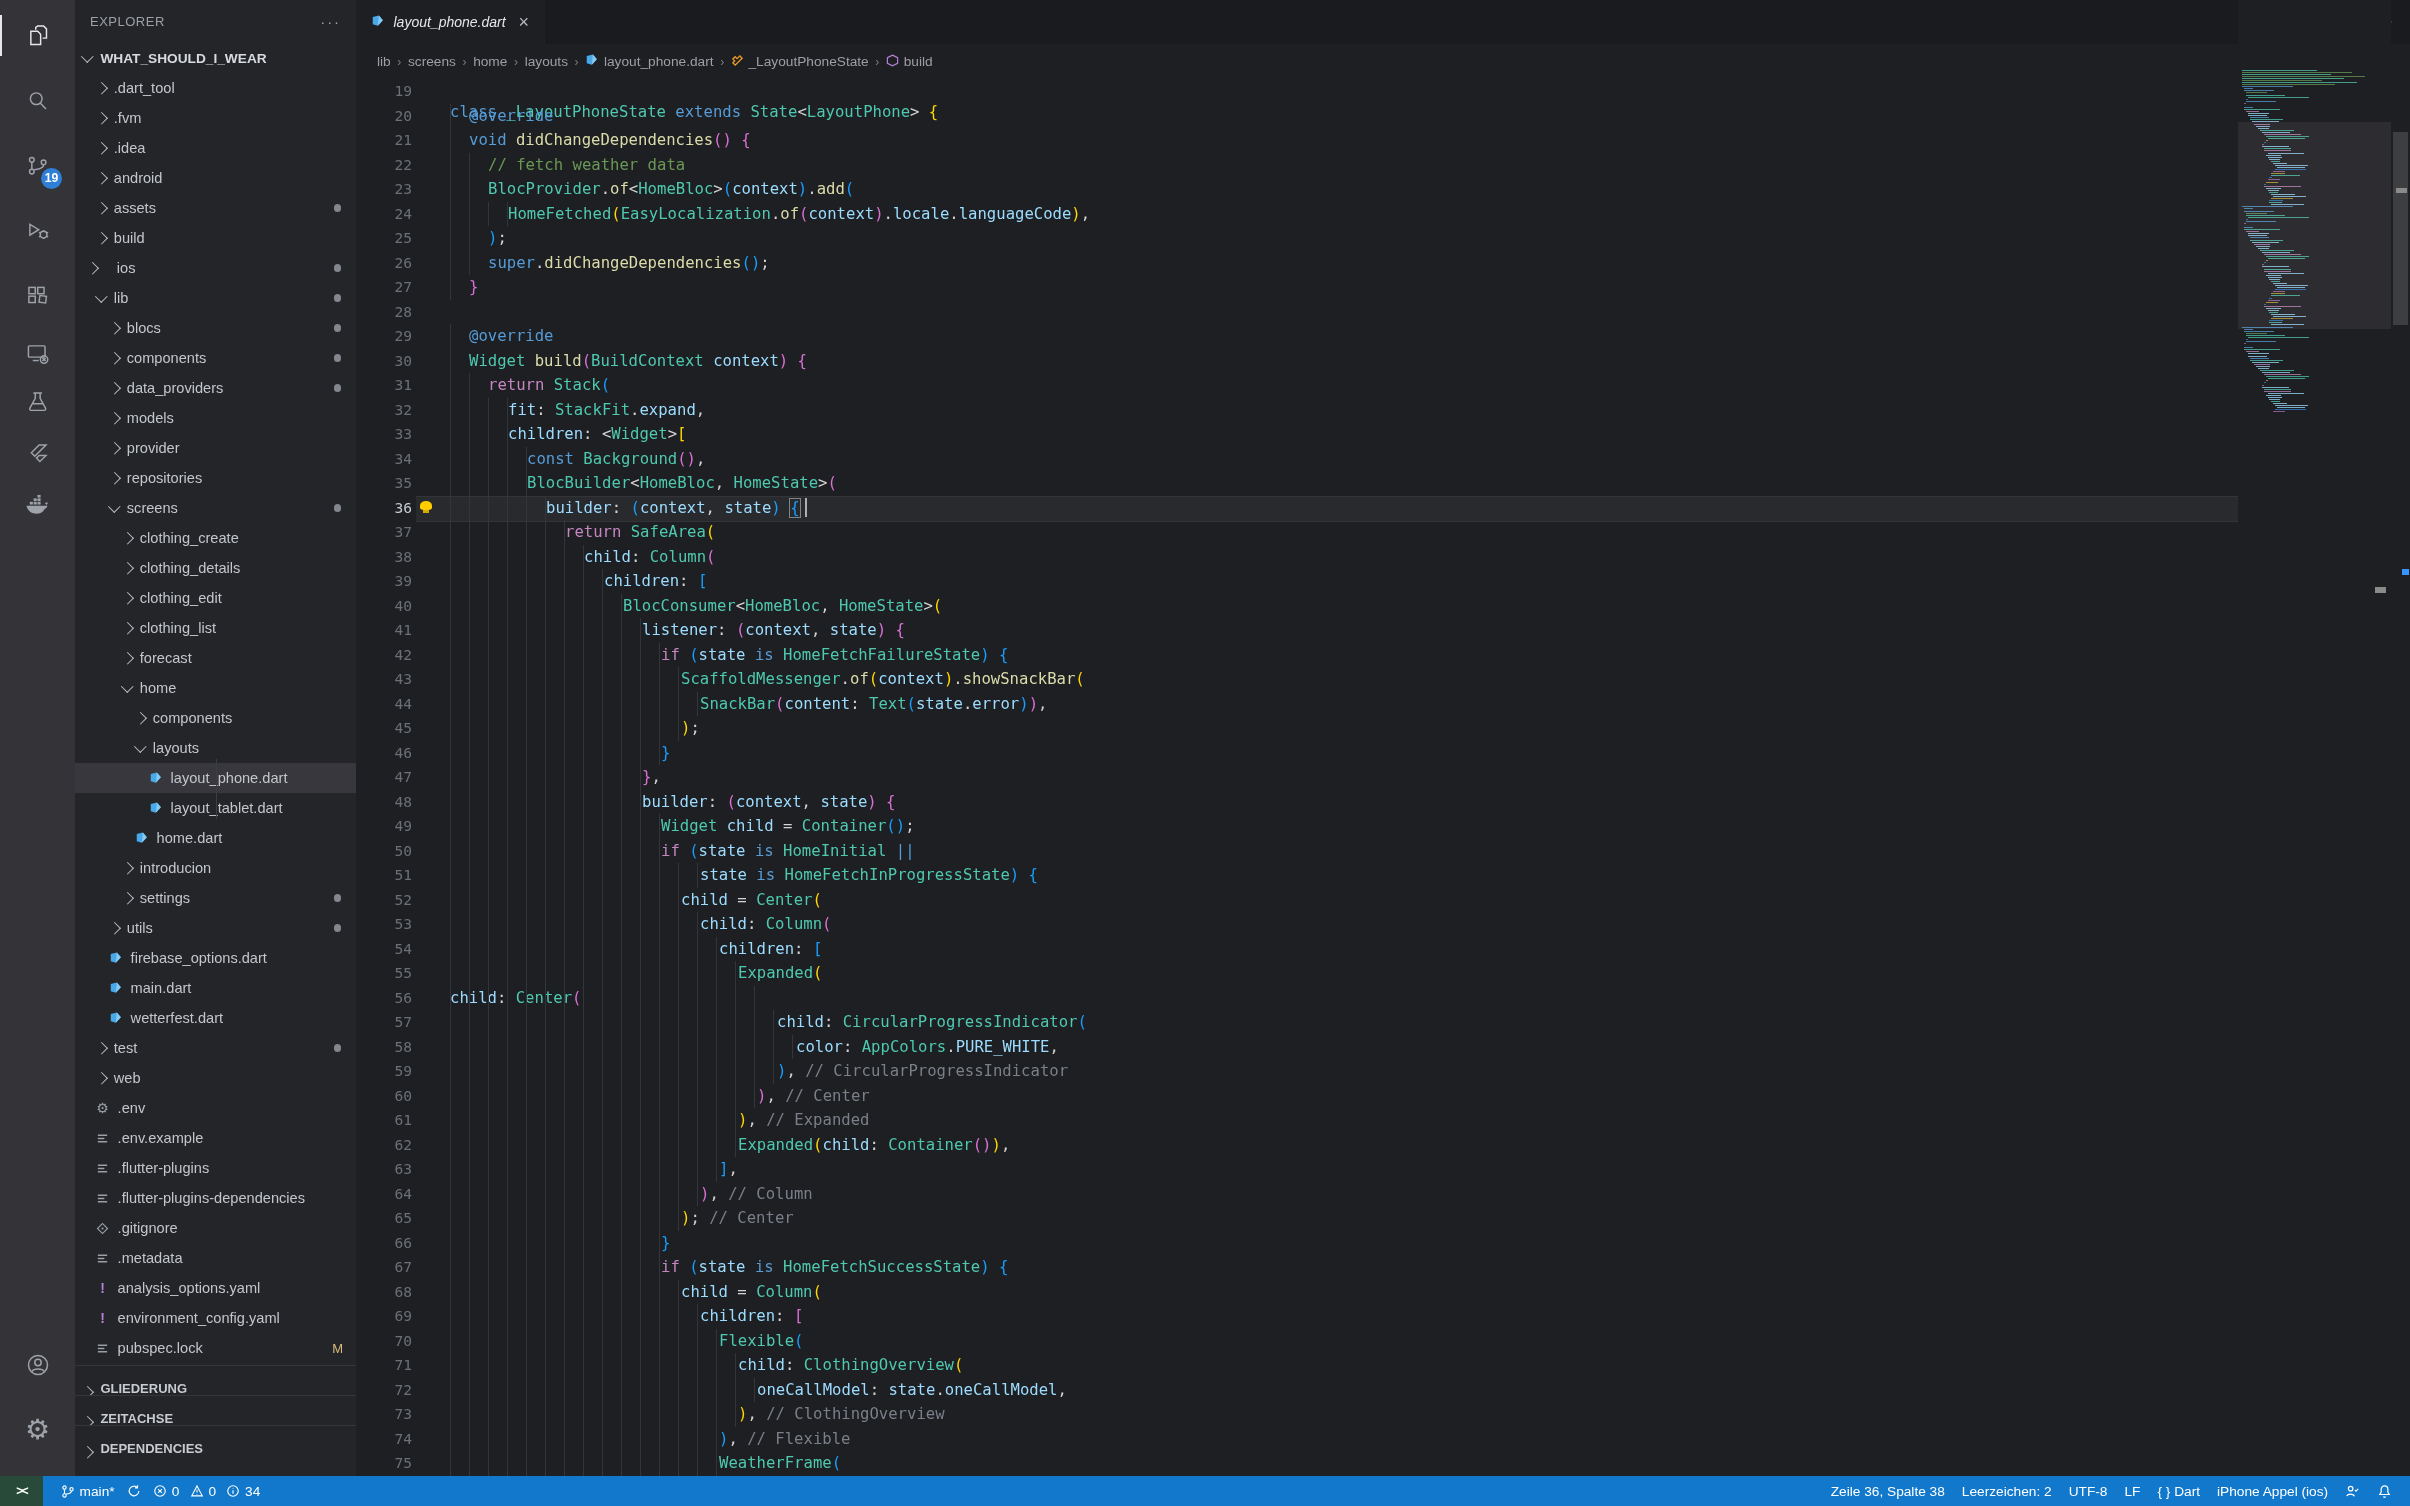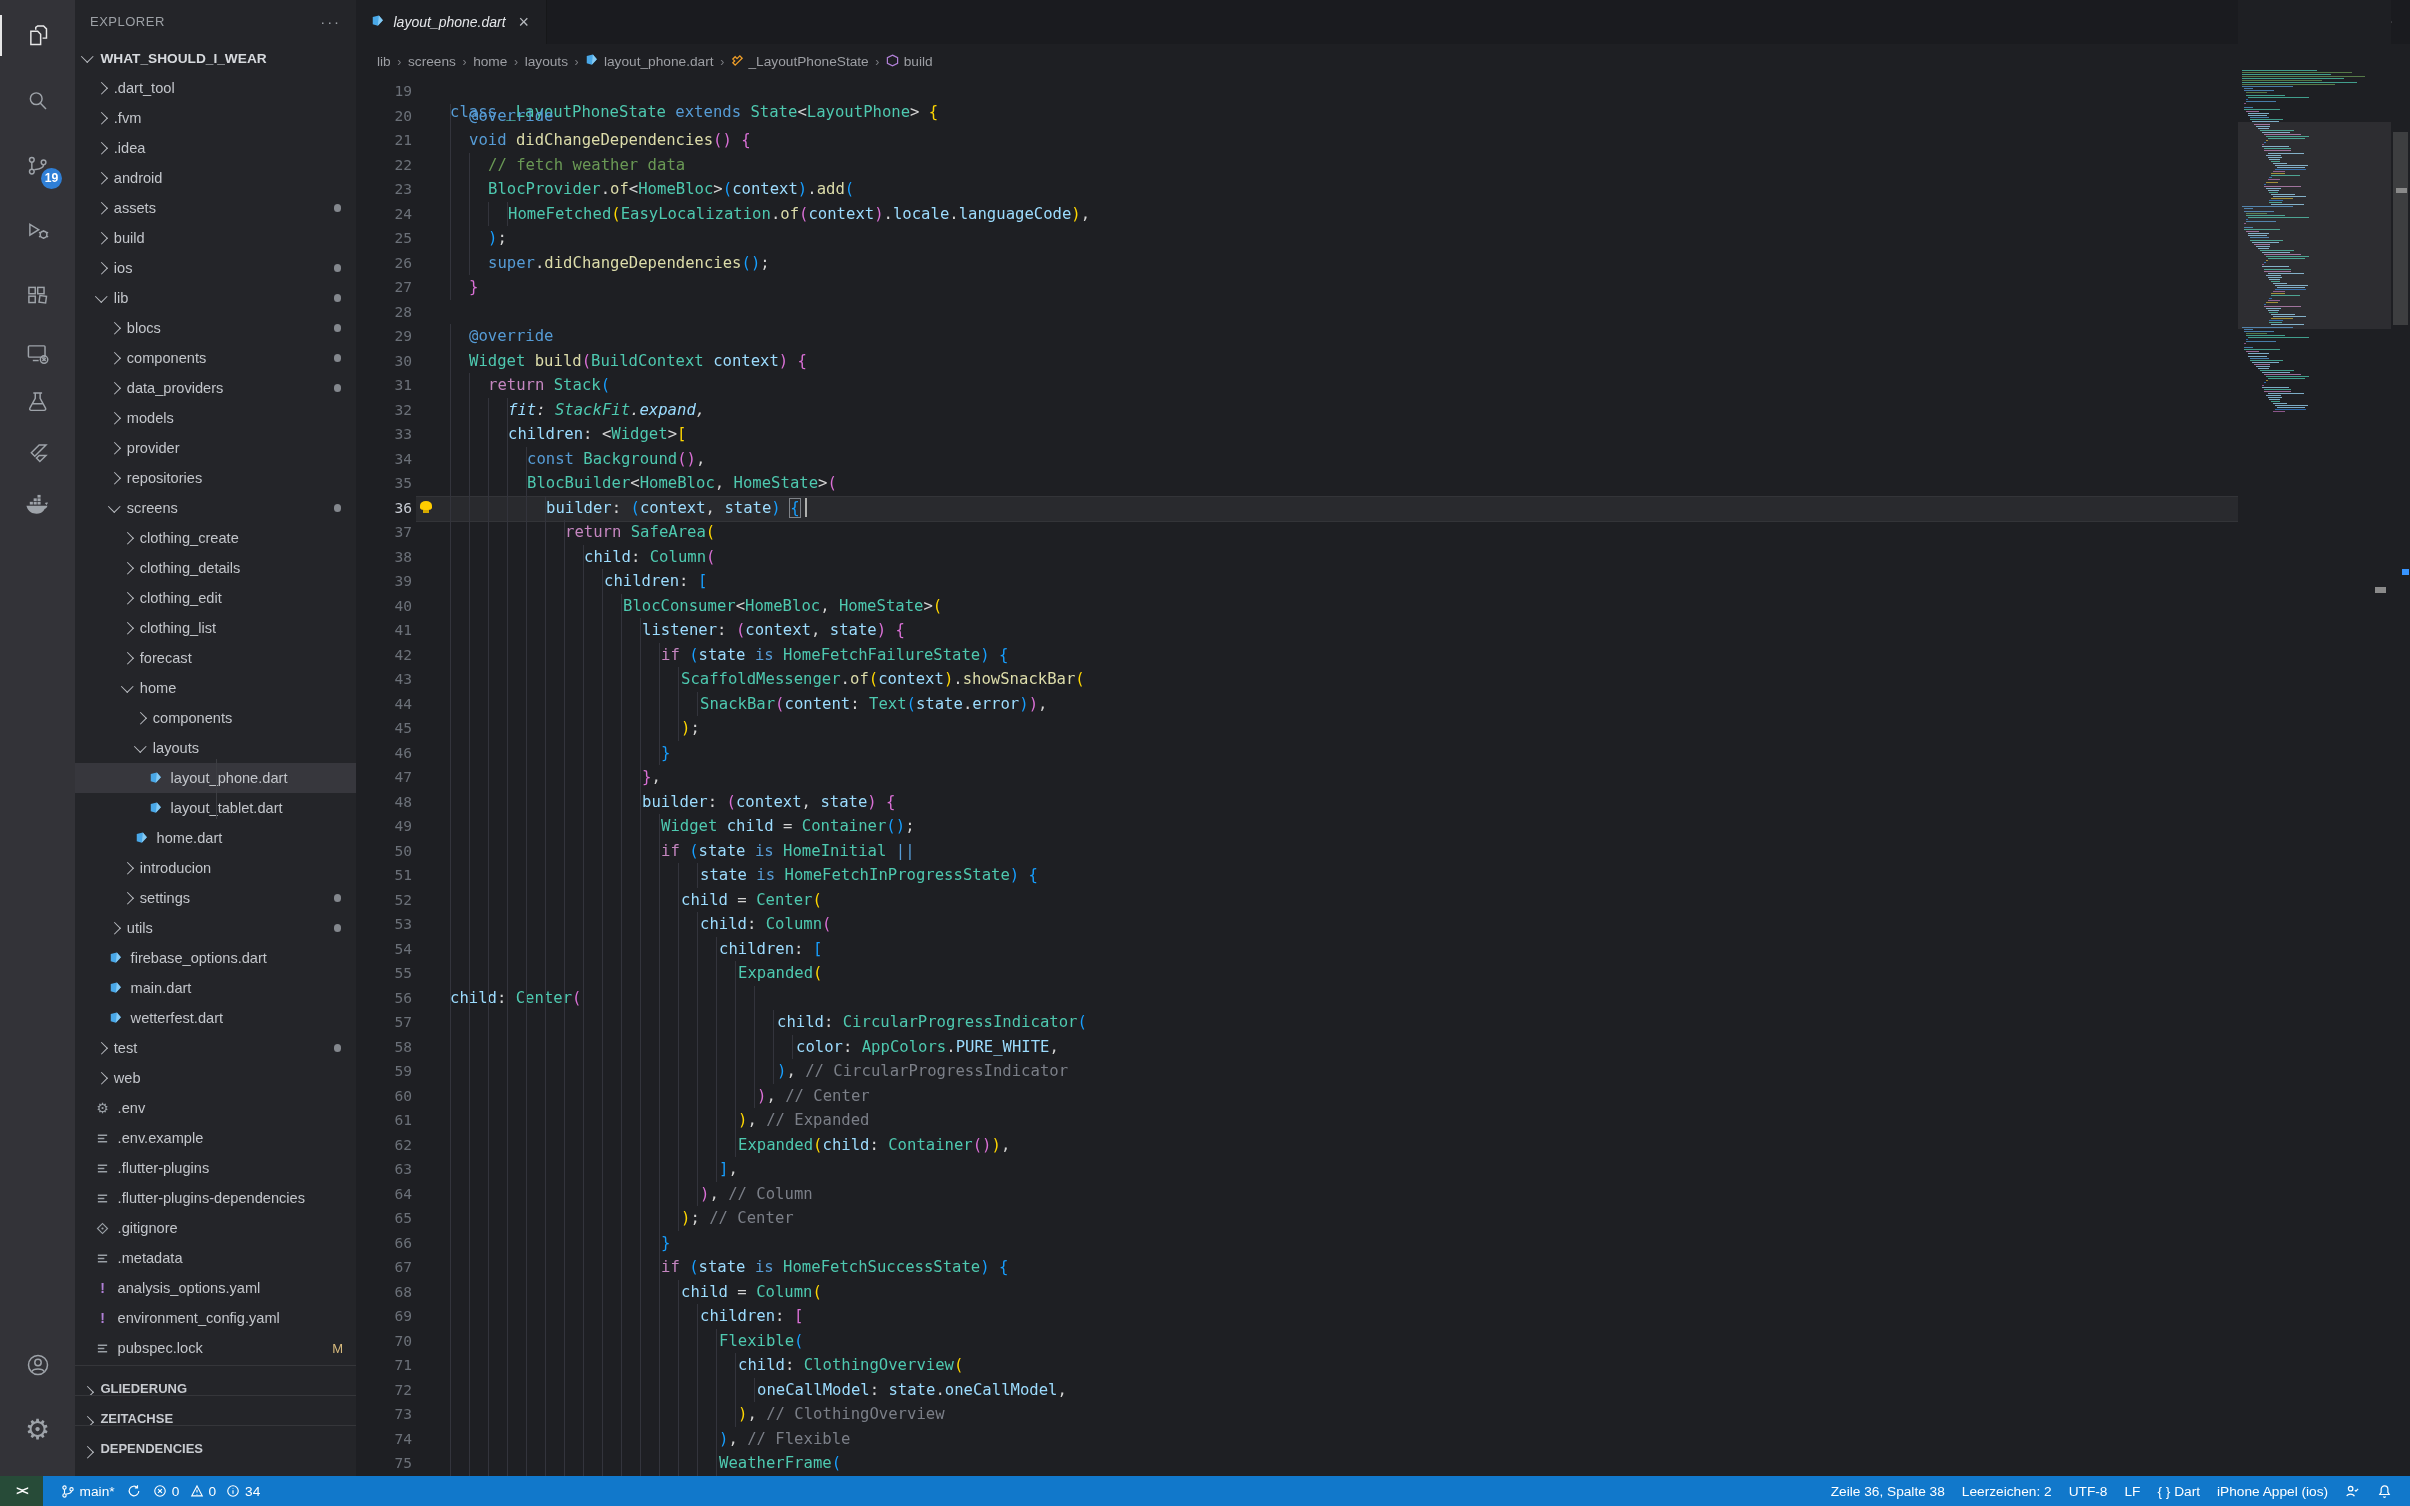--- a/index.html
+++ b/index.html
@@ -186,21 +186,21 @@
         </div>
         <div class="trow" style="padding-left: 19px;">
           <span class="chev"></span>
           <span>assets</span>
           <span class="dot"></span>
         </div>
         <div class="trow" style="padding-left: 19px;">
           <span class="chev"></span>
           <span>build</span>
         </div>
-        <div class="trow" style="padding-left: 19px;">
+        <div class="trow" style="padding-left: 10px; gap: 12px;">
           <span class="chev"></span>
           <span>ios</span>
           <span class="dot"></span>
         </div>
         <div class="trow" style="padding-left: 19px;">
           <span class="chev open"></span>
           <span>lib</span>
           <span class="dot"></span>
         </div>
         <div class="trow" style="padding-left: 32px;">
@@ -527,21 +527,21 @@
         <div class="cline"><span class="ln">22</span><span class="lc" style="padding-left: 38px;"><span class="guides" style="width: 38px;"></span><span class="cm">// fetch weather data</span></span></div>
         <div class="cline"><span class="ln">23</span><span class="lc" style="padding-left: 38px;"><span class="guides" style="width: 38px;"></span><span class="type">BlocProvider</span><span class="punc">.</span><span class="fn">of</span><span class="punc">&lt;</span><span class="type">HomeBloc</span><span class="punc">&gt;</span><span class="b3">(</span><span class="var">context</span><span class="b3">)</span><span class="punc">.</span><span class="fn">add</span><span class="b3">(</span></span></div>
         <div class="cline"><span class="ln">24</span><span class="lc" style="padding-left: 58px;"><span class="guides" style="width: 58px;"></span><span class="type">HomeFetched</span><span class="b1">(</span><span class="type">EasyLocalization</span><span class="punc">.</span><span class="fn">of</span><span class="b2">(</span><span class="var">context</span><span class="b2">)</span><span class="punc">.</span><span class="var">locale</span><span class="punc">.</span><span class="var">languageCode</span><span class="b1">)</span><span class="punc">,</span></span></div>
         <div class="cline"><span class="ln">25</span><span class="lc" style="padding-left: 38px;"><span class="guides" style="width: 38px;"></span><span class="b3">)</span><span class="punc">;</span></span></div>
         <div class="cline"><span class="ln">26</span><span class="lc" style="padding-left: 38px;"><span class="guides" style="width: 38px;"></span><span class="kw">super</span><span class="punc">.</span><span class="fn">didChangeDependencies</span><span class="b3">()</span><span class="punc">;</span></span></div>
         <div class="cline"><span class="ln">27</span><span class="lc" style="padding-left: 19px;"><span class="guides" style="width: 19px;"></span><span class="b2">}</span></span></div>
         <div class="cline"><span class="ln">28</span><span class="lc" style="padding-left: 0px;"></span></div>
         <div class="cline"><span class="ln">29</span><span class="lc" style="padding-left: 19px;"><span class="guides" style="width: 19px;"></span><span class="kw">@override</span></span></div>
         <div class="cline"><span class="ln">30</span><span class="lc" style="padding-left: 19px;"><span class="guides" style="width: 19px;"></span><span class="type">Widget </span><span class="fn">build</span><span class="b2">(</span><span class="type">BuildContext </span><span class="var">context</span><span class="b2">) {</span></span></div>
         <div class="cline"><span class="ln">31</span><span class="lc" style="padding-left: 38px;"><span class="guides" style="width: 38px;"></span><span class="ctrl">return </span><span class="type">Stack</span><span class="b3">(</span></span></div>
-        <div class="cline"><span class="ln">32</span><span class="lc" style="padding-left: 58px; font-style: italic;"><span class="guides" style="width: 58px;"></span><span class="var">fit</span><span class="punc">: </span><span class="type">StackFit</span><span class="punc">.</span><span class="var">expand</span><span class="punc">,</span></span></div>
+        <div class="cline"><span class="ln">32</span><span class="lc" style="padding-left: 58px;"><span class="guides" style="width: 58px;"></span><span class="var">fit</span><span class="punc">: </span><span class="type">StackFit</span><span class="punc">.</span><span class="var">expand</span><span class="punc">,</span></span></div>
         <div class="cline"><span class="ln">33</span><span class="lc" style="padding-left: 58px;"><span class="guides" style="width: 58px;"></span><span class="var">children</span><span class="punc">: </span><span class="punc">&lt;</span><span class="type">Widget</span><span class="punc">&gt;</span><span class="b1">[</span></span></div>
         <div class="cline"><span class="ln">34</span><span class="lc" style="padding-left: 77px;"><span class="guides" style="width: 77px;"></span><span class="kw">const </span><span class="type">Background</span><span class="b2">()</span><span class="punc">,</span></span></div>
         <div class="cline"><span class="ln">35</span><span class="lc" style="padding-left: 77px;"><span class="guides" style="width: 77px;"></span><span class="type">BlocBuilder</span><span class="punc">&lt;</span><span class="type">HomeBloc</span><span class="punc">, </span><span class="type">HomeState</span><span class="punc">&gt;</span><span class="b2">(</span></span></div>
         <div class="cline cur"><div class="cur-band"></div><div class="bulb"></div><span class="ln">36</span><span class="lc" style="padding-left: 96px;"><span class="guides" style="width: 96px;"></span><span class="var">builder</span><span class="punc">: </span><span class="b3">(</span><span class="var">context</span><span class="punc">, </span><span class="var">state</span><span class="b3">)</span><span class="punc"> </span><span class="b3 match">{</span><span class="cursor" style="left: 355px;"></span></span></div>
         <div class="cline"><span class="ln">37</span><span class="lc" style="padding-left: 115px;"><span class="guides" style="width: 115px;"></span><span class="ctrl">return </span><span class="type">SafeArea</span><span class="b1">(</span></span></div>
         <div class="cline"><span class="ln">38</span><span class="lc" style="padding-left: 134px;"><span class="guides" style="width: 134px;"></span><span class="var">child</span><span class="punc">: </span><span class="type">Column</span><span class="b2">(</span></span></div>
         <div class="cline"><span class="ln">39</span><span class="lc" style="padding-left: 154px;"><span class="guides" style="width: 154px;"></span><span class="var">children</span><span class="punc">: </span><span class="b3">[</span></span></div>
         <div class="cline"><span class="ln">40</span><span class="lc" style="padding-left: 173px;"><span class="guides" style="width: 173px;"></span><span class="type">BlocConsumer</span><span class="punc">&lt;</span><span class="type">HomeBloc</span><span class="punc">, </span><span class="type">HomeState</span><span class="punc">&gt;</span><span class="b1">(</span></span></div>
         <div class="cline"><span class="ln">41</span><span class="lc" style="padding-left: 192px;"><span class="guides" style="width: 192px;"></span><span class="var">listener</span><span class="punc">: </span><span class="b2">(</span><span class="var">context</span><span class="punc">, </span><span class="var">state</span><span class="b2">) {</span></span></div>
         <div class="cline"><span class="ln">42</span><span class="lc" style="padding-left: 211px;"><span class="guides" style="width: 211px;"></span><span class="ctrl">if </span><span class="b3">(</span><span class="var">state </span><span class="kw">is </span><span class="type">HomeFetchFailureState</span><span class="b3">) {</span></span></div>

